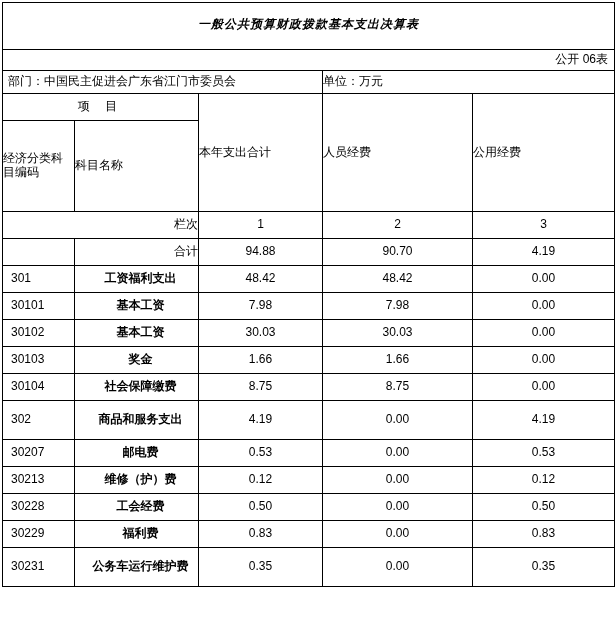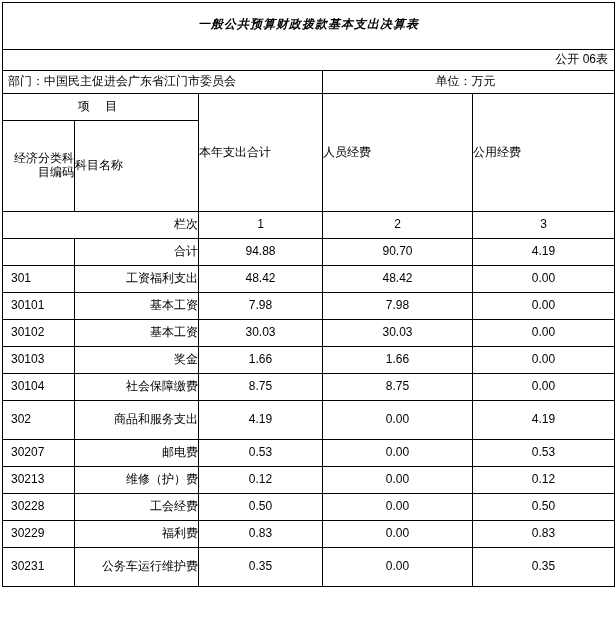--- a/index.html
+++ b/index.html
@@ -48,58 +48,59 @@
     padding-right: 6px !important;
     height: 20px;
   }
   .dept-cell {
     text-align: left;
     font-size: 12px;
     padding-left: 5px !important;
     height: 22px;
   }
   .unit-cell {
-    text-align: center;
+    text-align: left;
     font-size: 12px;
     padding-right: 6px !important;
     height: 22px;
   }
   .hdr-item {
     text-align: center;
     font-size: 13px;
     height: 26px;
     letter-spacing: 6px;
   }
   .hdr-main {
     font-size: 13px;
     height: 90px;
     font-weight: normal;
   }
   .hdr-code {
-    text-align: right;
+    text-align: left;
     font-size: 12px;
     line-height: 1.5;
     margin-top: 35px;
   }
   .row-label {
     text-align: right;
     font-size: 12px;
     height: 26px;
   }
   .code-cell {
     text-align: left;
     padding-left: 8px !important;
     font-size: 12px;
     height: 26px;
   }
   .name-cell {
-    text-align: right;
+    text-align: center;
     padding-left: 8px !important;
     font-size: 12px;
     height: 26px;
+    font-weight: bold;
   }
   .num-cell {
     text-align: center;
     font-size: 12px;
     height: 26px;
   }
   .tall {
     height: 38px;
   }
   .wrap2 {

